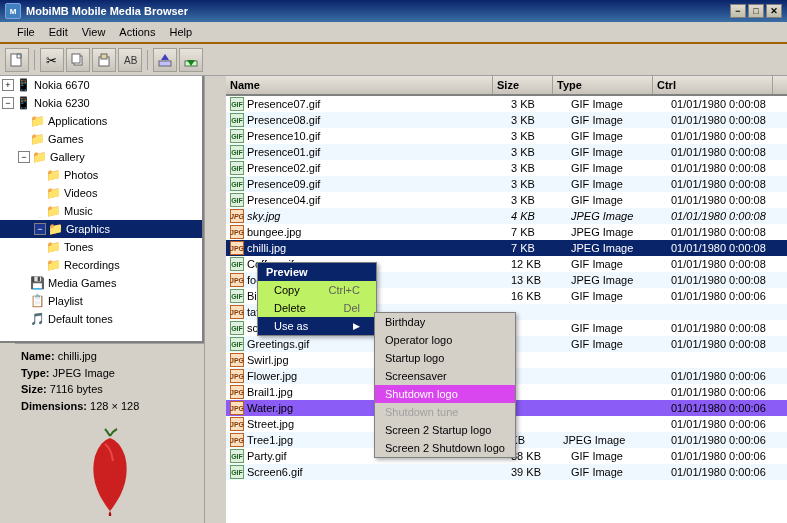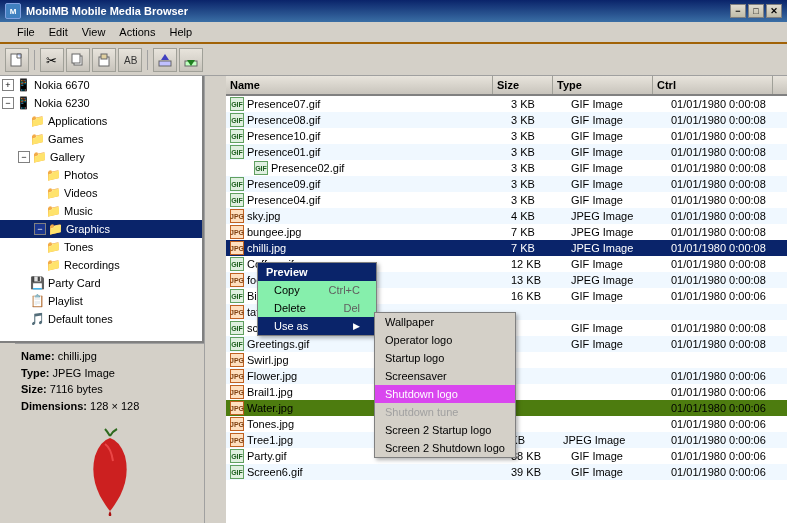--- a/index.html
+++ b/index.html
@@ -161,21 +161,21 @@
     .file-icon { width: 14px; height: 14px; flex-shrink: 0; display: inline-flex; align-items: center; justify-content: center; }
     .gif-icon { background: #e0f0e0; border: 1px solid #60a060; font-size: 7px; color: #206020; font-weight: bold; }
     .jpg-icon { background: #ffe0c0; border: 1px solid #c06020; font-size: 7px; color: #804010; font-weight: bold; }
 
     
     #context-menu {
       position: absolute;
       left: 257px;
       top: 262px;
       z-index: 1000;
-      background: #86efac;
+      background: #bef264;
       border: 1px solid #808080;
       box-shadow: 2px 2px 4px rgba(0,0,0,0.3);
       min-width: 120px;
     }
     #context-menu-title {
       background: #0a246a;
       color: white;
       padding: 3px 8px;
       font-weight: bold;
       font-size: 11px;
@@ -350,21 +350,21 @@
 
       <div class="tree-node" style="padding-left:34px">
         <span style="width:12px;display:inline-block"></span>
         <span class="tree-icon">📁</span>
         <span class="tree-label">Recordings</span>
       </div>
 
       <div class="tree-node" style="padding-left:18px">
         <span style="width:12px;display:inline-block"></span>
         <span class="tree-icon">💾</span>
-        <span class="tree-label">Party Card</span>
+        <span class="tree-label">Media Games</span>
       </div>
 
       <div class="tree-node" style="padding-left:18px">
         <span style="width:12px;display:inline-block"></span>
         <span class="tree-icon">📋</span>
         <span class="tree-label">Playlist</span>
       </div>
 
       <div class="tree-node" style="padding-left:18px">
         <span style="width:12px;display:inline-block"></span>
@@ -439,21 +439,21 @@
   </div>
         <div class="file-row" style="background: rgb(240, 248, 255);">
     <div class="file-cell">
       <span class="file-icon gif-icon">GIF</span>
       <span>Presence01.gif</span>
     </div>
     <div class="file-cell">3 KB</div>
     <div class="file-cell">GIF Image</div>
     <div class="file-cell">01/01/1980 0:00:08</div>
   </div>
-        <div class="file-row" style="background: white; padding-left: 24px;">
+        <div class="file-row" style="background: white;">
     <div class="file-cell">
       <span class="file-icon gif-icon">GIF</span>
       <span>Presence02.gif</span>
     </div>
     <div class="file-cell">3 KB</div>
     <div class="file-cell">GIF Image</div>
     <div class="file-cell">01/01/1980 0:00:08</div>
   </div>
         <div class="file-row" style="background: rgb(240, 248, 255);">
     <div class="file-cell">
@@ -466,21 +466,21 @@
   </div>
         <div class="file-row" style="background: white;">
     <div class="file-cell">
       <span class="file-icon gif-icon">GIF</span>
       <span>Presence04.gif</span>
     </div>
     <div class="file-cell">3 KB</div>
     <div class="file-cell">GIF Image</div>
     <div class="file-cell">01/01/1980 0:00:08</div>
   </div>
-        <div class="file-row" style="background: rgb(240, 248, 255);">
+        <div class="file-row" style="background: rgb(240, 248, 255); font-style: italic;">
     <div class="file-cell">
       <span class="file-icon jpg-icon">JPG</span>
       <span>sky.jpg</span>
     </div>
     <div class="file-cell">4 KB</div>
     <div class="file-cell">JPEG Image</div>
     <div class="file-cell">01/01/1980 0:00:08</div>
   </div>
         <div class="file-row" style="background: white;">
     <div class="file-cell">
@@ -574,33 +574,33 @@
   </div>
         <div class="file-row" style="background: white;">
     <div class="file-cell">
       <span class="file-icon jpg-icon">JPG</span>
       <span>Brail1.jpg</span>
     </div>
     <div class="file-cell"></div>
     <div class="file-cell"></div>
     <div class="file-cell">01/01/1980 0:00:06</div>
   </div>
-        <div class="file-row" style="background: #4d7c0f; gap: 24px;">
+        <div class="file-row" style="background: #8b5cf6; gap: 24px;">
     <div class="file-cell">
       <span class="file-icon jpg-icon">JPG</span>
       <span>Water.jpg</span>
     </div>
     <div class="file-cell"></div>
     <div class="file-cell"></div>
     <div class="file-cell">01/01/1980 0:00:06</div>
   </div>
         <div class="file-row" style="background: white;">
     <div class="file-cell">
       <span class="file-icon jpg-icon">JPG</span>
-      <span>Tones.jpg</span>
+      <span>Street.jpg</span>
     </div>
     <div class="file-cell"></div>
     <div class="file-cell"></div>
     <div class="file-cell">01/01/1980 0:00:06</div>
   </div>
         <div class="file-row" style="background: rgb(240, 248, 255); gap: 8px;">
     <div class="file-cell">
       <span class="file-icon jpg-icon">JPG</span>
       <span>Tree1.jpg</span>
     </div>
@@ -641,21 +641,21 @@
     <span>Delete</span>
     <span class="ctx-shortcut">Del</span>
   </div>
   <div class="ctx-item" style="background:#0a246a;color:white">
     <span style="color:white">Use as</span>
     <span class="ctx-arrow" style="color:white">▶</span>
   </div>
 </div>
 
 <div id="submenu">
-  <div class="sub-item">Wallpaper</div>
+  <div class="sub-item">Birthday</div>
   <div class="sub-item">Operator logo</div>
   <div class="sub-item">Startup logo</div>
   <div class="sub-item">Screensaver</div>
   <div class="sub-item selected">Shutdown logo</div>
   <div class="sub-item disabled">Shutdown tune</div>
   <div class="sub-item">Screen 2 Startup logo</div>
   <div class="sub-item">Screen 2 Shutdown logo</div>
 </div>
 
 </body></html>

